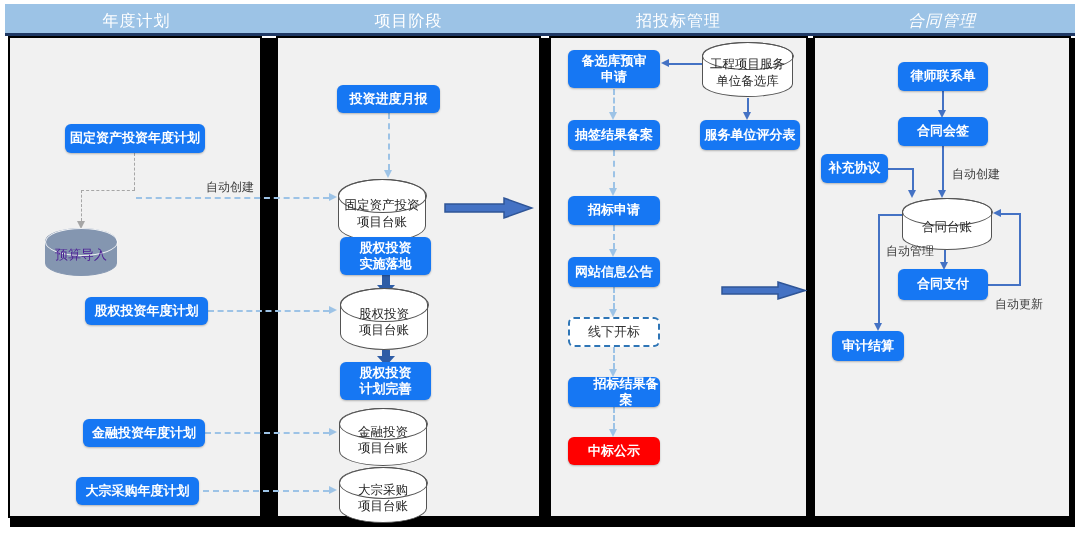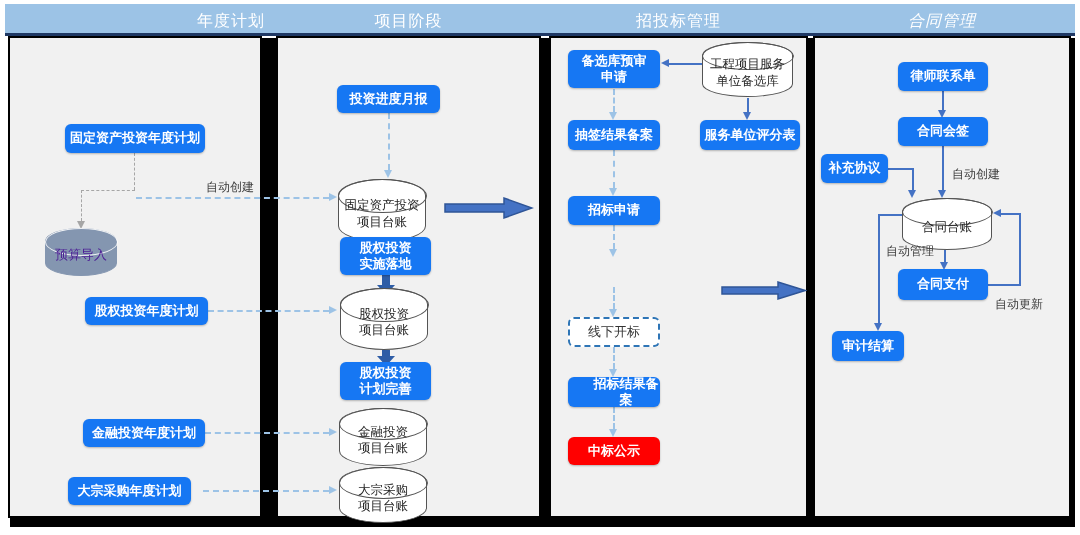--- a/index.html
+++ b/index.html
@@ -66,21 +66,21 @@
 
   .bigarrow { position:absolute; z-index:5; }
   .lbl { position:absolute; font-size:12px; color:#404040; white-space:nowrap; z-index:7; }
 </style>
 </head>
 <body>
 
 <div id="stage">
 
   <div class="hdr">
-    <div class="hdr-title" style="left:3px;width:257px;text-align:right;">年度计划</div>
+    <div class="hdr-title" style="left:3px;width:257px;">年度计划</div>
     <div class="hdr-title" style="left:544px;width:259px;">招投标管理</div>
     <div class="hdr-title" style="left:271px;width:265px;">项目阶段</div>
     <div class="hdr-title" style="left:808px;width:258px;font-style:italic;">合同管理</div>
   </div>
 
   <div class="panel" style="left:8px;width:254px;"></div>
   <div class="panel" style="left:276px;width:265px;"></div>
   <div class="panel" style="left:549px;width:259px;"></div>
   <div class="panel" style="left:813px;width:258px;"></div>
 
@@ -106,21 +106,21 @@
     </div>
 
   <div class="proc" style="left:85px;top:297px;width:123px;height:28px;"><span>股权投资年度计划</span></div>
   <div class="lh dlb" style="left:208px;top:310px;width:121px;"></div>
   <div class="ah lb right" style="left:329px;top:306px;"></div>
 
   <div class="proc" style="left:83px;top:419px;width:122px;height:28px;"><span>金融投资年度计划</span></div>
   <div class="lh dlb" style="left:205px;top:432px;width:124px;"></div>
   <div class="ah lb right" style="left:329px;top:428px;"></div>
 
-  <div class="proc" style="left:68px;top:477px;width:123px;height:28px;"><span>大宗采购年度计划</span></div>
+  <div class="proc" style="left:76px;top:477px;width:123px;height:28px;"><span>大宗采购年度计划</span></div>
   <div class="lh dlb" style="left:203px;top:490px;width:126px;"></div>
   <div class="ah lb right" style="left:329px;top:486px;"></div>
 
   <div class="proc" style="left:337px;top:85px;width:103px;height:28px;"><span>投资进度月报</span></div>
   <div class="lv dlb" style="left:388px;top:113px;height:57px;"></div>
   <div class="ah lb down" style="left:384px;top:170px;"></div>
 
   <div class="cyl" style="--lip:16px;left:338px;top:179px;width:88px;height:63px;">
       <span class="cyl-label">固定资产投资
 项目台账</span>
@@ -171,20 +171,21 @@
   <div class="lv dlb" style="left:613px;top:89px;height:23px;"></div>
   <div class="ah lb down" style="left:609px;top:112px;"></div>
   <div class="proc" style="left:568px;top:120px;width:92px;height:30px;"><span>抽签结果备案</span></div>
 
   <div class="lv dlb" style="left:613px;top:150px;height:38px;"></div>
   <div class="ah lb down" style="left:609px;top:188px;"></div>
   <div class="proc" style="left:568px;top:196px;width:92px;height:29px;"><span>招标申请</span></div>
 
   <div class="lv dlb" style="left:613px;top:225px;height:24px;"></div>
   <div class="ah lb down" style="left:609px;top:249px;"></div>
+  <div class="proc" style="left:568px;top:257px;width:92px;height:30px;"><span>网站信息公告</span></div>
 
   <div class="lv dlb" style="left:613px;top:287px;height:22px;"></div>
   <div class="ah lb down" style="left:609px;top:309px;"></div>
   <div class="proc dashedbox" style="left:568px;top:317px;width:92px;height:30px;"><span>线下开标</span></div>
 
   <div class="lv dlb" style="left:613px;top:347px;height:22px;"></div>
   <div class="ah lb down" style="left:609px;top:369px;"></div>
   <div class="proc" style="left:568px;top:377px;width:92px;height:30px;padding-left:24px;"><span>招标结果备案</span></div>
 
   <div class="lv dlb" style="left:613px;top:407px;height:22px;"></div>

